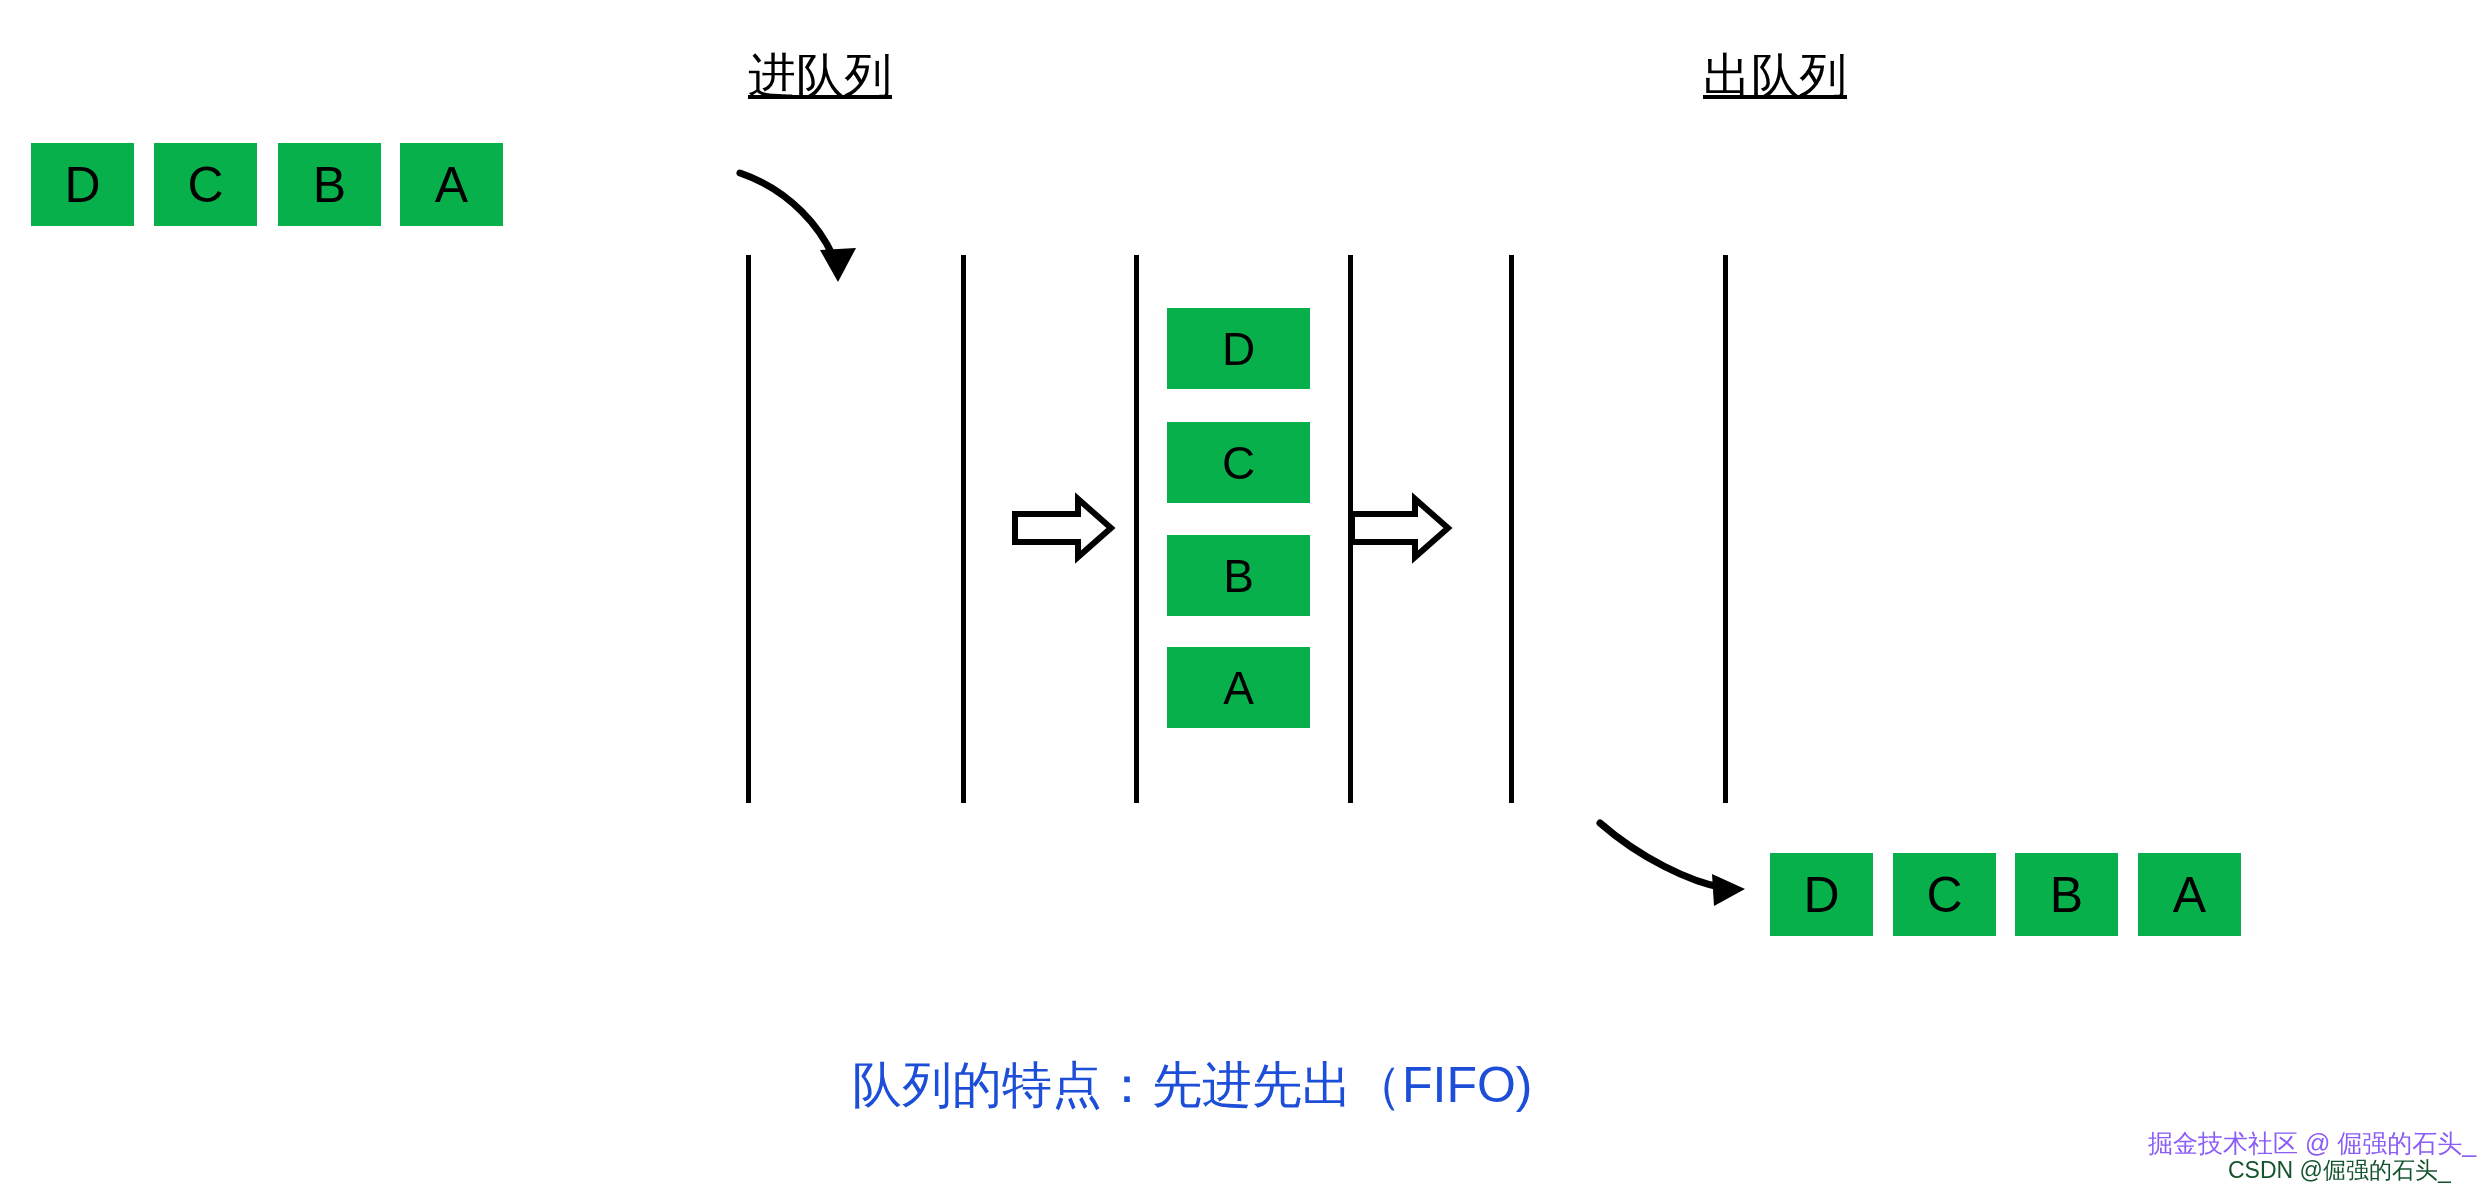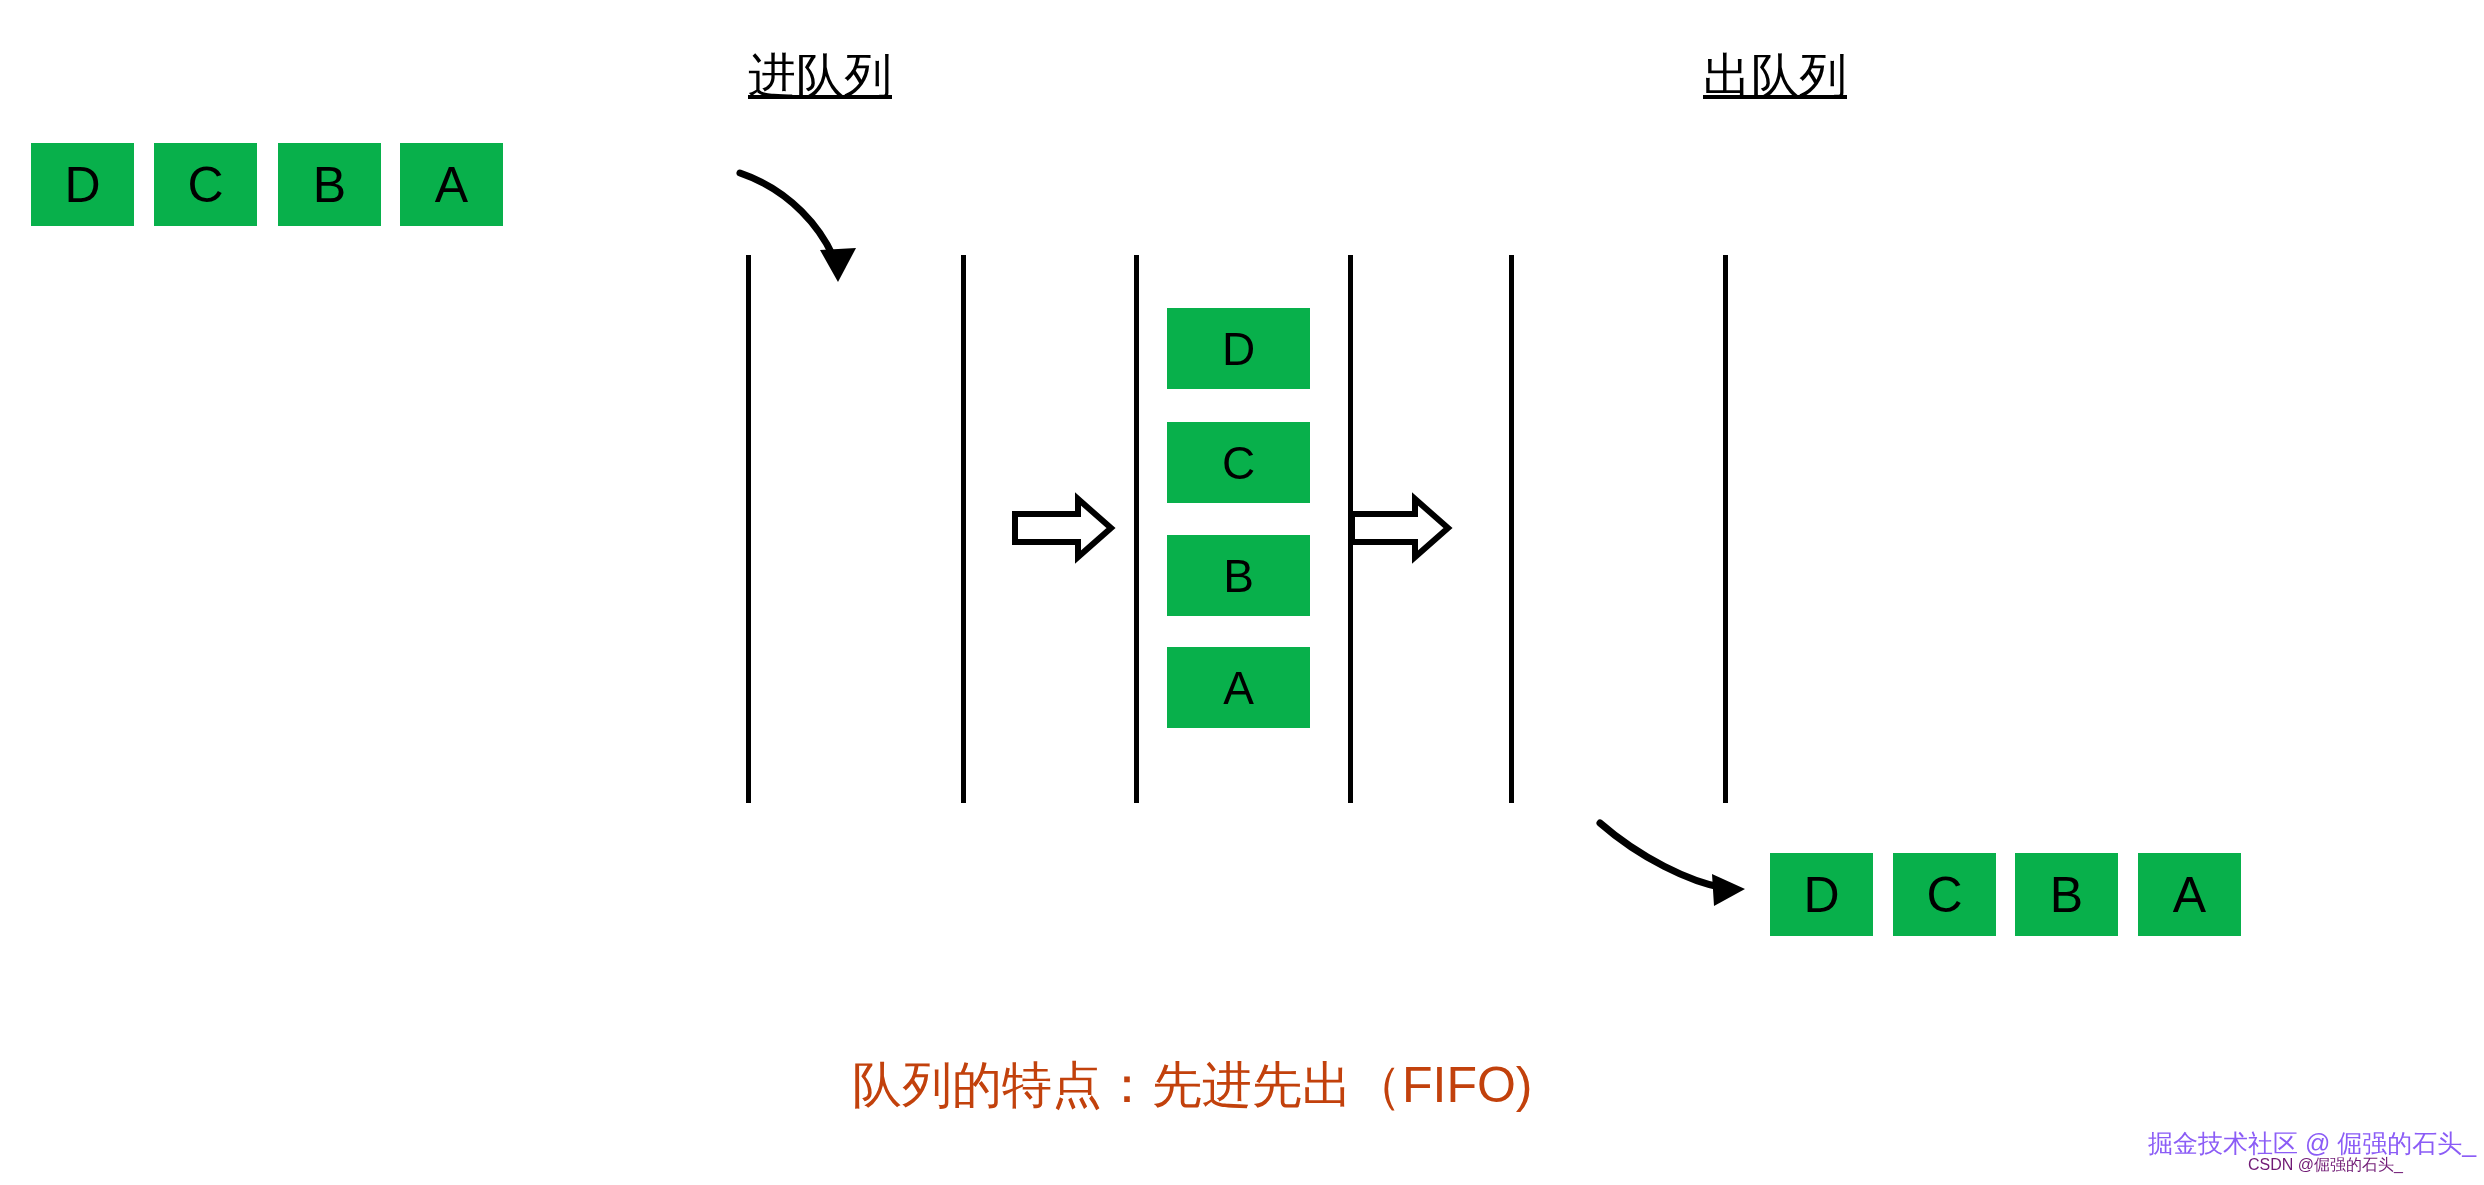--- a/index.html
+++ b/index.html
@@ -48,38 +48,37 @@
     position: absolute;
     font-size: 48px;
     color: #000000;
     font-family: "Liberation Sans", sans-serif;
     white-space: nowrap;
     text-decoration: underline;
   }
   .caption {
     position: absolute;
     font-size: 50px;
-    color: #c2410c;
+    color: #1d4ed8;
     font-family: "Liberation Sans", sans-serif;
     white-space: nowrap;
   }
   .wm1 {
     position: absolute;
     font-size: 25px;
     color: #8b5cf6;
     font-family: "Liberation Sans", sans-serif;
     white-space: nowrap;
   }
   .wm2 {
     position: absolute;
-    font-size: 16px;
-    color: #701a75;
+    font-size: 23px;
+    color: #14532d;
     font-family: "Liberation Sans", sans-serif;
     white-space: nowrap;
-    margin-left: 20px;
   }
   svg.overlay {
     position: absolute;
     left: 0;
     top: 0;
     width: 2484px;
     height: 1185px;
     pointer-events: none;
   }
 </style>

